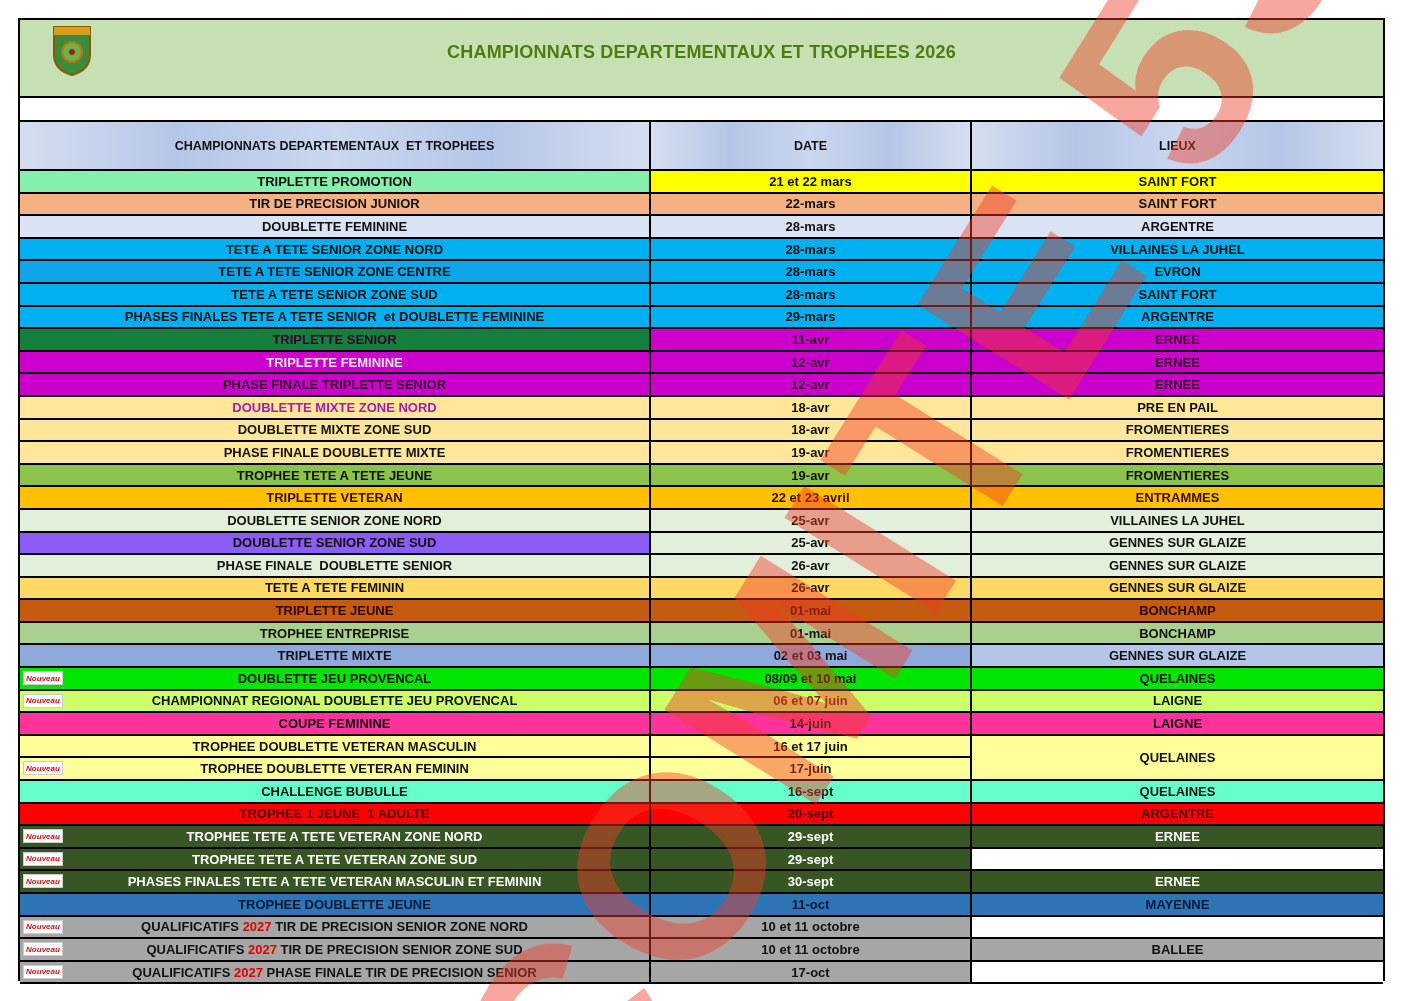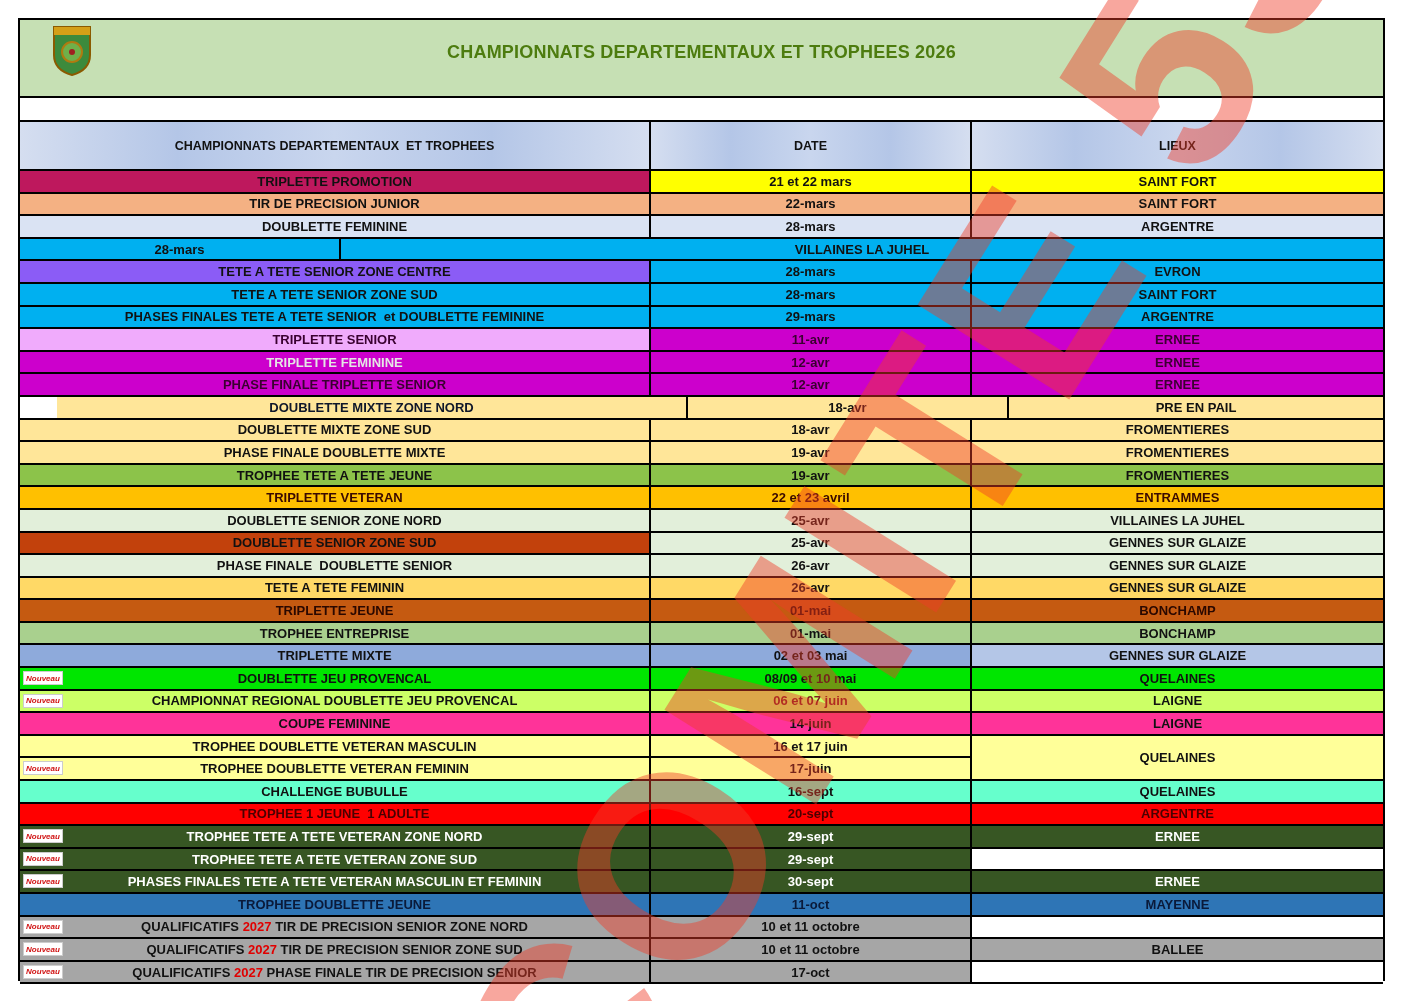--- a/index.html
+++ b/index.html
@@ -49,70 +49,71 @@
   <div class="spacer"></div>
 
   <div class="grid" id="grid">
     <div class="row hdr">
       <div class="cell c1">CHAMPIONNATS DEPARTEMENTAUX  ET TROPHEES</div>
       <div class="cell c2">DATE</div>
       <div class="cell c3">LIEUX</div>
     </div>
     <div id="rows">
         <div class="row r">
-          <div class="cell c1" style="background: #be185d; color: rgb(17, 17, 17);"><span>TRIPLETTE PROMOTION</span></div>
+          <div class="cell c1" style="background: #86efac; color: rgb(17, 17, 17);"><span>TRIPLETTE PROMOTION</span></div>
           <div class="cell c2" style="background: rgb(255, 255, 0); color: rgb(17, 17, 17);">21 et 22 mars</div>
           <div class="cell c3" style="background: rgb(255, 255, 0); color: rgb(17, 17, 17);">SAINT FORT</div>
         </div>
         <div class="row r">
           <div class="cell c1" style="background: rgb(244, 177, 131); color: rgb(17, 17, 17);"><span>TIR DE PRECISION JUNIOR</span></div>
           <div class="cell c2" style="background: rgb(244, 177, 131); color: rgb(17, 17, 17);">22-mars</div>
           <div class="cell c3" style="background: rgb(244, 177, 131); color: rgb(17, 17, 17);">SAINT FORT</div>
         </div>
         <div class="row r">
           <div class="cell c1" style="background: rgb(218, 227, 243); color: rgb(17, 17, 17);"><span>DOUBLETTE FEMININE</span></div>
           <div class="cell c2" style="background: rgb(218, 227, 243); color: rgb(17, 17, 17);">28-mars</div>
           <div class="cell c3" style="background: rgb(218, 227, 243); color: rgb(17, 17, 17);">ARGENTRE</div>
         </div>
         <div class="row r">
+          <div class="cell c1" style="background: rgb(0, 176, 240); color: rgb(17, 17, 17);"><span>TETE A TETE SENIOR ZONE NORD</span></div>
           <div class="cell c2" style="background: rgb(0, 176, 240); color: rgb(17, 17, 17);">28-mars</div>
           <div class="cell c3" style="background: rgb(0, 176, 240); color: rgb(17, 17, 17);">VILLAINES LA JUHEL</div>
         </div>
         <div class="row r">
-          <div class="cell c1" style="background: #8b5cf6; color: rgb(17, 17, 17); text-align: center;"><span>TETE A TETE SENIOR ZONE CENTRE</span></div>
+          <div class="cell c1" style="background: #0ea5e9; color: rgb(17, 17, 17); text-align: center;"><span>TETE A TETE SENIOR ZONE CENTRE</span></div>
           <div class="cell c2" style="background: rgb(0, 176, 240); color: rgb(17, 17, 17);">28-mars</div>
           <div class="cell c3" style="background: rgb(0, 176, 240); color: rgb(17, 17, 17);">EVRON</div>
         </div>
         <div class="row r">
           <div class="cell c1" style="background: rgb(0, 176, 240); color: rgb(17, 17, 17);"><span>TETE A TETE SENIOR ZONE SUD</span></div>
           <div class="cell c2" style="background: rgb(0, 176, 240); color: rgb(17, 17, 17);">28-mars</div>
           <div class="cell c3" style="background: rgb(0, 176, 240); color: rgb(17, 17, 17);">SAINT FORT</div>
         </div>
         <div class="row r">
           <div class="cell c1" style="background: rgb(0, 176, 240); color: rgb(17, 17, 17);"><span>PHASES FINALES TETE A TETE SENIOR  et DOUBLETTE FEMININE</span></div>
           <div class="cell c2" style="background: rgb(0, 176, 240); color: rgb(17, 17, 17);">29-mars</div>
           <div class="cell c3" style="background: rgb(0, 176, 240); color: rgb(17, 17, 17);">ARGENTRE</div>
         </div>
         <div class="row r">
-          <div class="cell c1" style="background: #f0abfc; color: rgb(58, 0, 48);"><span>TRIPLETTE SENIOR</span></div>
+          <div class="cell c1" style="background: #15803d; color: rgb(58, 0, 48);"><span>TRIPLETTE SENIOR</span></div>
           <div class="cell c2" style="background: rgb(204, 0, 204); color: rgb(58, 0, 48);">11-avr</div>
           <div class="cell c3" style="background: rgb(204, 0, 204); color: rgb(58, 0, 48);">ERNEE</div>
         </div>
         <div class="row r">
           <div class="cell c1" style="background: rgb(204, 0, 204); color: #e5e5e5;"><span>TRIPLETTE FEMININE</span></div>
           <div class="cell c2" style="background: rgb(204, 0, 204); color: rgb(58, 0, 48);">12-avr</div>
           <div class="cell c3" style="background: rgb(204, 0, 204); color: rgb(58, 0, 48);">ERNEE</div>
         </div>
         <div class="row r">
           <div class="cell c1" style="background: rgb(204, 0, 204); color: rgb(58, 0, 48);"><span>PHASE FINALE TRIPLETTE SENIOR</span></div>
           <div class="cell c2" style="background: rgb(204, 0, 204); color: rgb(58, 0, 48);">12-avr</div>
           <div class="cell c3" style="background: rgb(204, 0, 204); color: rgb(58, 0, 48);">ERNEE</div>
         </div>
         <div class="row r">
-          <div class="cell c1" style="background: rgb(255, 230, 153); color: #0f172a; margin-left: 37px;"><span>DOUBLETTE MIXTE ZONE NORD</span></div>
+          <div class="cell c1" style="background: rgb(255, 230, 153); color: #a21caf;"><span>DOUBLETTE MIXTE ZONE NORD</span></div>
           <div class="cell c2" style="background: rgb(255, 230, 153); color: rgb(17, 17, 17);">18-avr</div>
           <div class="cell c3" style="background: rgb(255, 230, 153); color: rgb(17, 17, 17);">PRE EN PAIL</div>
         </div>
         <div class="row r">
           <div class="cell c1" style="background: rgb(255, 230, 153); color: rgb(17, 17, 17);"><span>DOUBLETTE MIXTE ZONE SUD</span></div>
           <div class="cell c2" style="background: rgb(255, 230, 153); color: rgb(17, 17, 17);">18-avr</div>
           <div class="cell c3" style="background: rgb(255, 230, 153); color: rgb(17, 17, 17);">FROMENTIERES</div>
         </div>
         <div class="row r">
           <div class="cell c1" style="background: rgb(255, 230, 153); color: rgb(17, 17, 17);"><span>PHASE FINALE DOUBLETTE MIXTE</span></div>
@@ -128,21 +129,21 @@
           <div class="cell c1" style="background: rgb(255, 192, 0); color: rgb(58, 10, 0);"><span>TRIPLETTE VETERAN</span></div>
           <div class="cell c2" style="background: rgb(255, 192, 0); color: rgb(58, 10, 0);">22 et 23 avril</div>
           <div class="cell c3" style="background: rgb(255, 192, 0); color: rgb(58, 10, 0);">ENTRAMMES</div>
         </div>
         <div class="row r">
           <div class="cell c1" style="background: rgb(226, 239, 218); color: rgb(17, 17, 17);"><span>DOUBLETTE SENIOR ZONE NORD</span></div>
           <div class="cell c2" style="background: rgb(226, 239, 218); color: rgb(17, 17, 17);">25-avr</div>
           <div class="cell c3" style="background: rgb(226, 239, 218); color: rgb(17, 17, 17);">VILLAINES LA JUHEL</div>
         </div>
         <div class="row r">
-          <div class="cell c1" style="background: #c2410c; color: rgb(17, 17, 17);"><span>DOUBLETTE SENIOR ZONE SUD</span></div>
+          <div class="cell c1" style="background: #8b5cf6; color: rgb(17, 17, 17);"><span>DOUBLETTE SENIOR ZONE SUD</span></div>
           <div class="cell c2" style="background: rgb(226, 239, 218); color: rgb(17, 17, 17);">25-avr</div>
           <div class="cell c3" style="background: rgb(226, 239, 218); color: rgb(17, 17, 17);">GENNES SUR GLAIZE</div>
         </div>
         <div class="row r">
           <div class="cell c1" style="background: rgb(226, 239, 218); color: rgb(17, 17, 17);"><span>PHASE FINALE  DOUBLETTE SENIOR</span></div>
           <div class="cell c2" style="background: rgb(226, 239, 218); color: rgb(17, 17, 17);">26-avr</div>
           <div class="cell c3" style="background: rgb(226, 239, 218); color: rgb(17, 17, 17);">GENNES SUR GLAIZE</div>
         </div>
         <div class="row r">
           <div class="cell c1" style="background: rgb(255, 217, 102); color: rgb(17, 17, 17);"><span>TETE A TETE FEMININ</span></div>

